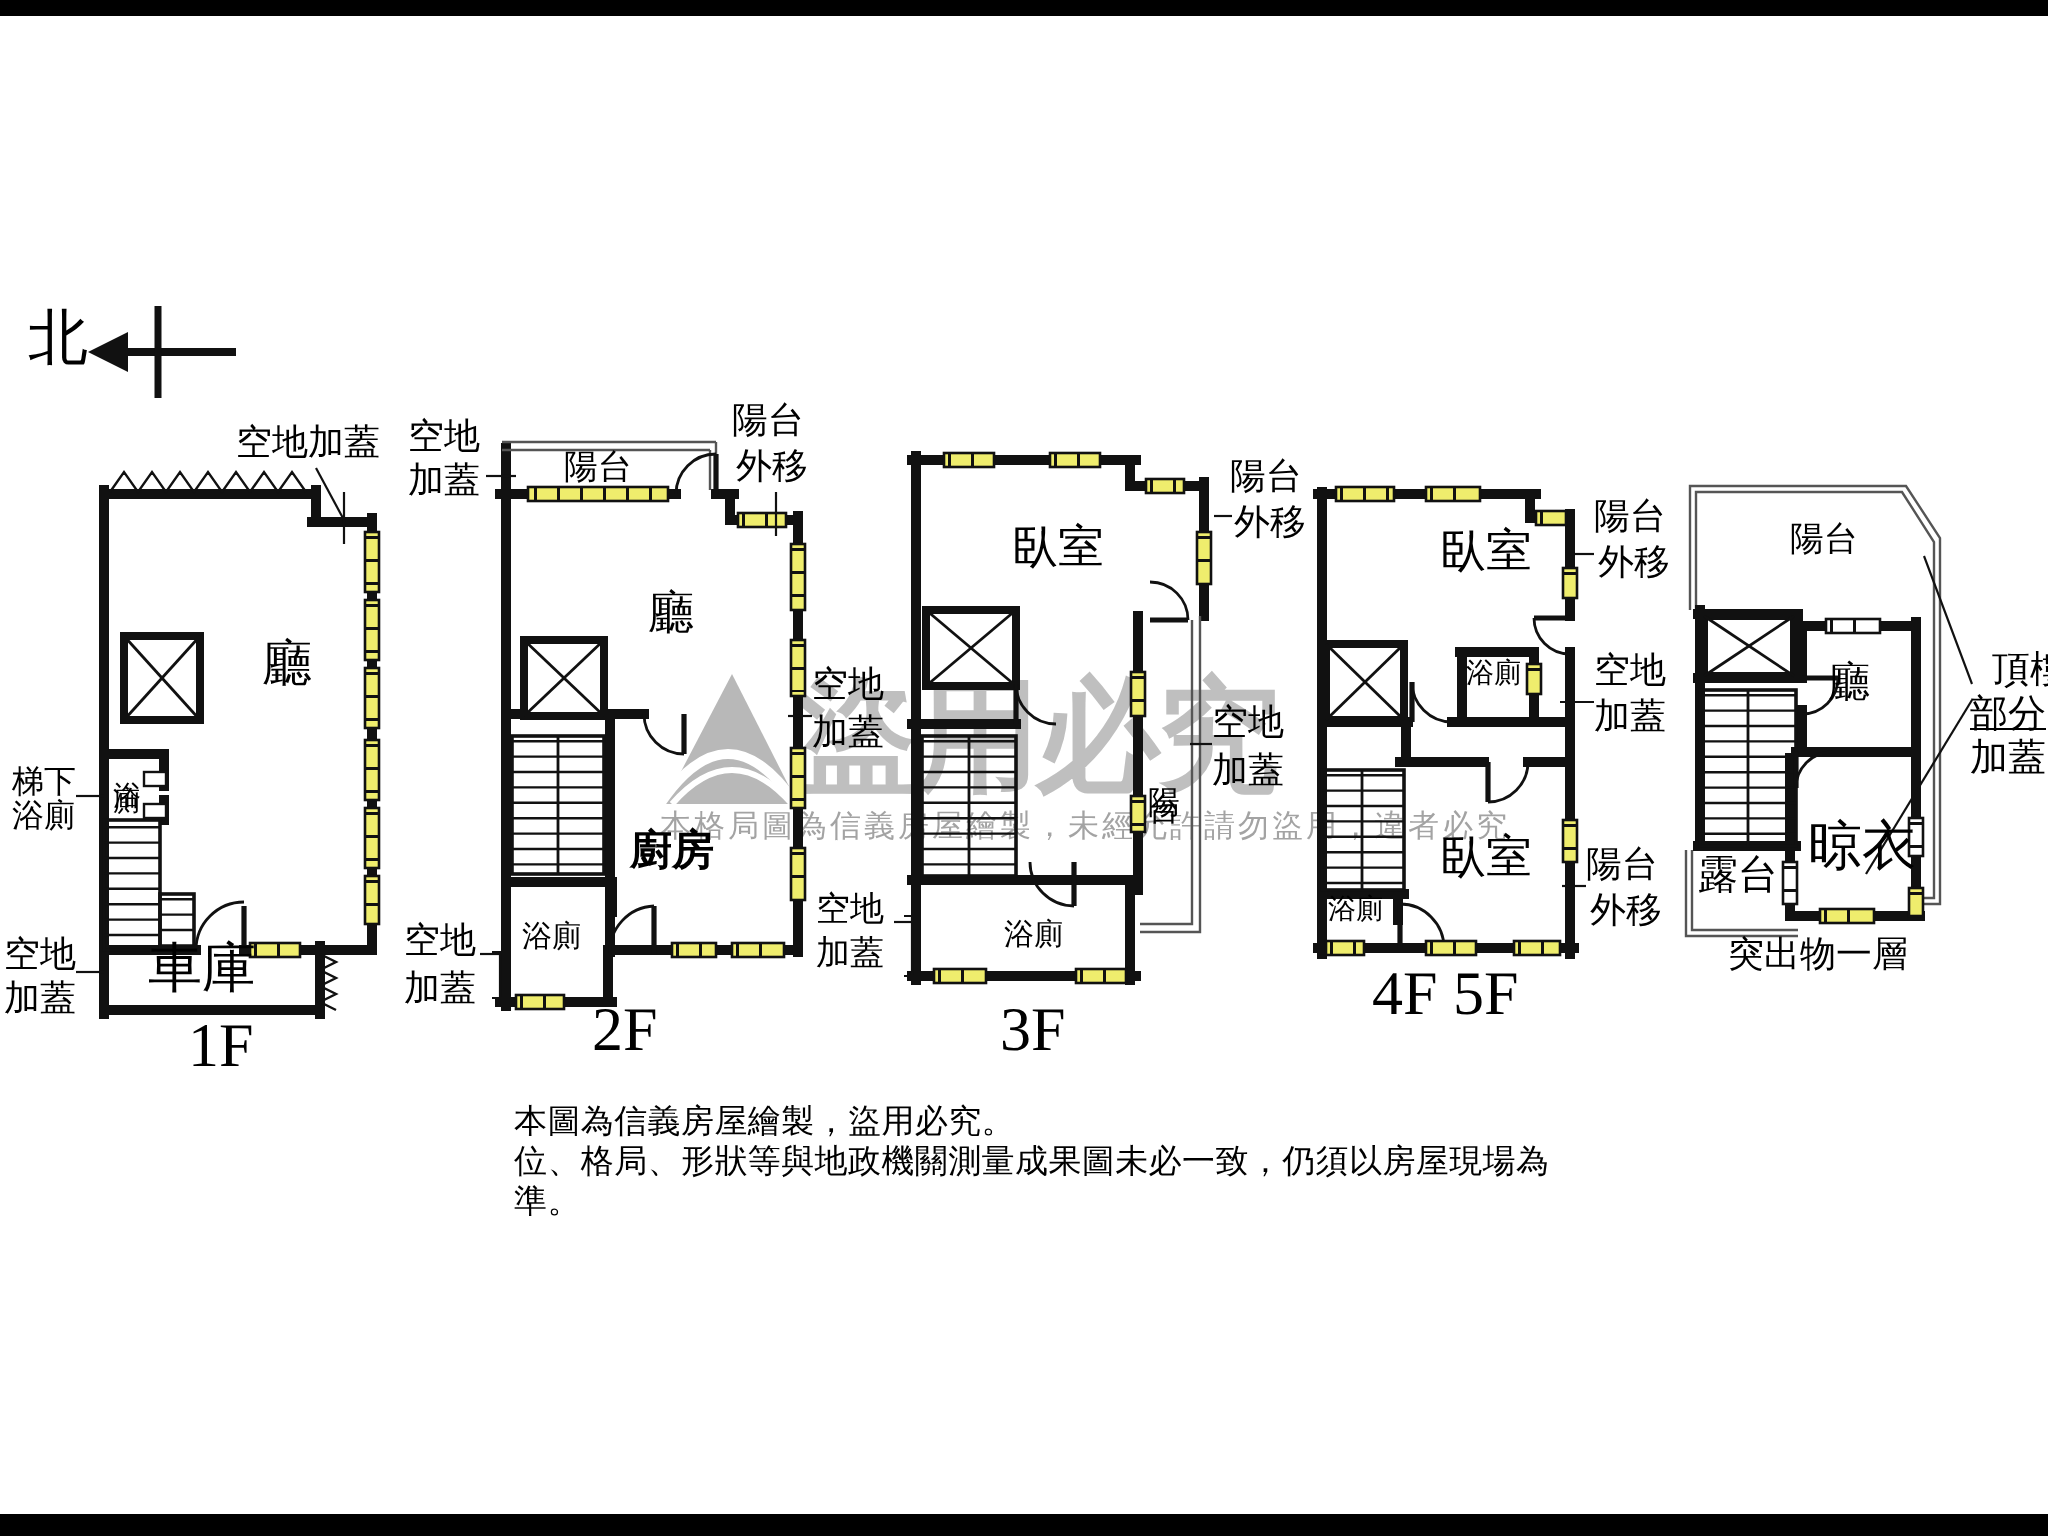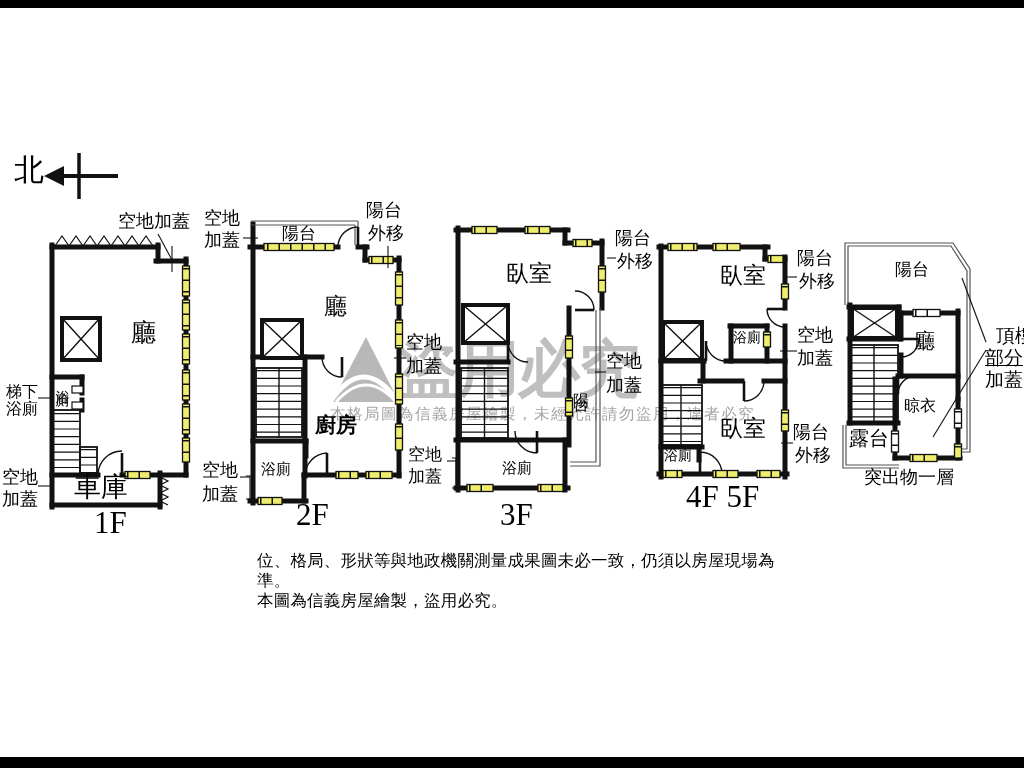--- a/index.html
+++ b/index.html
@@ -372,21 +372,21 @@
 
   <div class="lbl" style="left:14px;top:155px;font-size:30px;">北</div>
 
   <div class="lbl" style="left:118px;top:212px;font-size:18px;">空地加蓋</div>
   <div class="lbl" style="left:131px;top:320px;font-size:25px;">廳</div>
   <div class="lbl" style="left:6px;top:384px;font-size:16px;">梯下</div>
   <div class="lbl" style="left:6px;top:401px;font-size:16px;">浴廁</div>
   <div class="vlbl" style="left:55px;top:379px;font-size:14px;">浴廁</div>
   <div class="lbl" style="left:2px;top:468px;font-size:18px;">空地</div>
   <div class="lbl" style="left:2px;top:490px;font-size:18px;">加蓋</div>
-  <div class="lbl" style="left:74px;top:474px;font-size:27px;">車庫</div>
+  <div class="lbl" style="left:74px;top:474px;font-size:27px;font-family:Liberation Mono, monospace;">車庫</div>
   <div class="lbl" style="left:94px;top:507px;font-size:31px;">1F</div>
 
   <div class="lbl" style="left:204px;top:209px;font-size:18px;">空地</div>
   <div class="lbl" style="left:204px;top:231px;font-size:18px;">加蓋</div>
   <div class="lbl" style="left:282px;top:225px;font-size:17px;">陽台</div>
   <div class="lbl" style="left:366px;top:201px;font-size:18px;">陽台</div>
   <div class="lbl" style="left:368px;top:224px;font-size:18px;">外移</div>
   <div class="lbl" style="left:324px;top:295px;font-size:23px;">廳</div>
   <div class="lbl" style="left:315px;top:415px;font-size:21px;font-weight:bold;">廚房</div>
   <div class="lbl" style="left:261px;top:462px;font-size:15px;">浴廁</div>
@@ -414,25 +414,25 @@
   <div class="lbl" style="left:797px;top:326px;font-size:18px;">空地</div>
   <div class="lbl" style="left:797px;top:349px;font-size:18px;">加蓋</div>
   <div class="lbl" style="left:720px;top:417px;font-size:23px;">臥室</div>
   <div class="lbl" style="left:664px;top:449px;font-size:14px;">浴廁</div>
   <div class="lbl" style="left:793px;top:423px;font-size:18px;">陽台</div>
   <div class="lbl" style="left:795px;top:446px;font-size:18px;">外移</div>
   <div class="lbl" style="left:686px;top:481px;font-size:31px;">4F 5F</div>
 
   <div class="lbl" style="left:895px;top:261px;font-size:17px;">陽台</div>
   <div class="lbl" style="left:914px;top:331px;font-size:21px;">廳</div>
-  <div class="lbl" style="left:904px;top:398px;font-size:16px;">晾衣</div>
+  <div class="lbl" style="left:904px;top:410px;font-size:27px;">晾衣</div>
   <div class="lbl" style="left:849px;top:428px;font-size:20px;">露台</div>
   <div class="lbl" style="left:864px;top:468px;font-size:18px;">突出物一層</div>
   <div class="lbl" style="left:985px;top:326px;font-size:19px;margin-left:11px;">頂樓</div>
   <div class="lbl" style="left:985px;top:348px;font-size:19px;text-decoration:underline;">部分</div>
   <div class="lbl" style="left:985px;top:370px;font-size:19px;">加蓋</div>
 
   <div class="disc">
+    <div>本圖為信義房屋繪製，盜用必究。</div>
     <div>位、格局、形狀等與地政機關測量成果圖未必一致，仍須以房屋現場為準。</div>
-    <div>本圖為信義房屋繪製，盜用必究。</div>
   </div>
 
 </div>
 
 </body></html>

